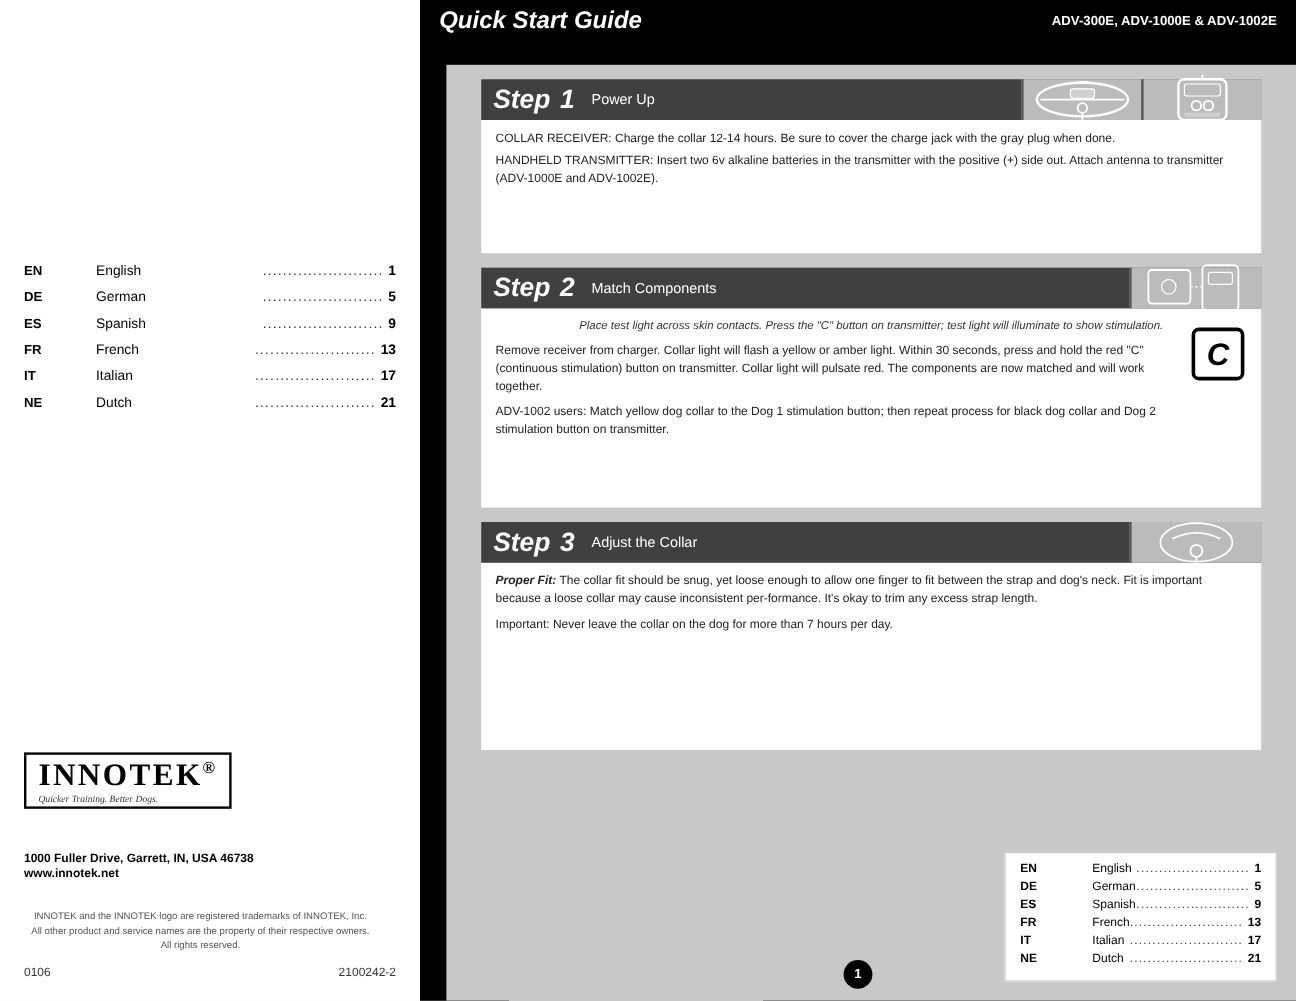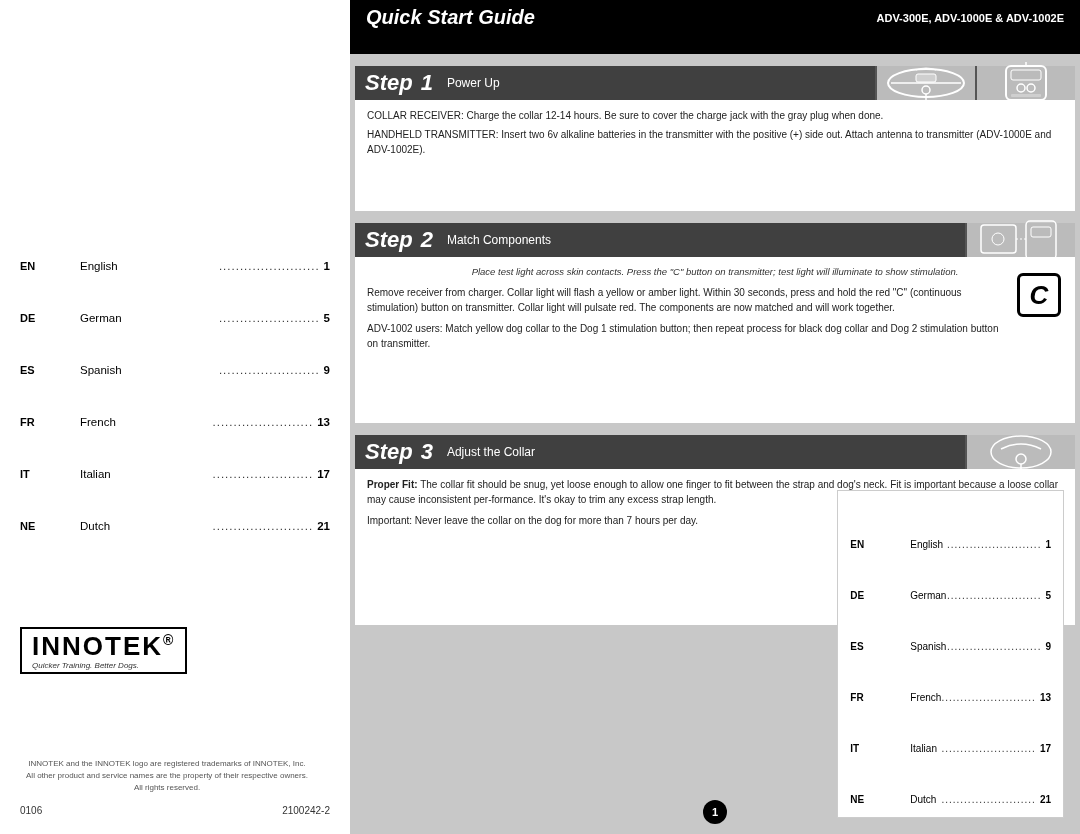--- a/index.html
+++ b/index.html
@@ -27,21 +27,20 @@
 
     .toc-section {
       margin-top: 200px;
     }
 
     .toc-item {
       display: flex;
       align-items: baseline;
       margin-bottom: 10px;
       font-size: 11.5px;
-      margin-top: 40px;
     }
 
     .toc-lang-code {
       font-weight: bold;
       min-width: 22px;
       font-size: 11px;
     }
 
     .toc-lang-name {
       flex: 1;
@@ -61,20 +60,21 @@
     .logo-section {
       position: absolute;
       bottom: 160px;
       left: 20px;
     }
 
     .innotek-logo {
       display: flex;
       flex-direction: column;
       align-items: center;
+      font-family: Liberation Serif, serif;
     }
 
     .logo-border {
       border: 2.5px solid #000;
       padding: 4px 10px 2px 10px;
       display: inline-block;
     }
 
     .logo-text-main {
       font-size: 26px;
@@ -170,25 +170,26 @@
     .header-model {
       color: #fff;
       font-size: 11px;
       font-weight: bold;
     }
 
     
     .steps-container {
       flex: 1;
       background: #c8c8c8;
-      padding: 12px 5px;
+      padding: 12px 29px;
       display: flex;
       flex-direction: column;
       gap: 12px;
       overflow: hidden;
+      margin-left: 22px;
     }
 
     
     .step-block {
       background: #fff;
       position: relative;
     }
 
     .step-header {
       background: #404040;
@@ -328,21 +329,21 @@
       top: 0;
       bottom: 0;
       width: 110px;
       background: #bbb;
       border-left: 2px solid #555;
       display: flex;
       align-items: center;
       justify-content: center;
     }
 
-    .proper-fit { font-weight: bold; }
+    .proper-fit { font-weight: bold; font-style: italic; }
   </style>
 </head>
 <body>
 
 <div class="left-panel">
 
   <div class="toc-section">
     <div class="toc-item">
       <span class="toc-lang-code">EN</span>
       <span class="toc-lang-name">English</span>
@@ -385,20 +386,24 @@
     <div class="innotek-logo">
       <div class="logo-border">
         <div class="logo-text-main">
           <span>INNOTEK</span><span style="font-size:14px;vertical-align:super;">®</span>
         </div>
         <div class="logo-tagline">Quicker Training. Better Dogs.</div>
       </div>
     </div>
   </div>
 
+  <div class="address-section">
+    <div class="address-text">1000 Fuller Drive, Garrett, IN, USA  46738</div>
+    <div class="website-text">www.innotek.net</div>
+  </div>
 
   <div class="legal-section">
     <div class="legal-text">INNOTEK and the INNOTEK logo are registered trademarks of INNOTEK, Inc.</div>
     <div class="legal-text">All other product and service names are the property of their respective owners.</div>
     <div class="legal-text">All rights reserved.</div>
   </div>
 
   <div class="bottom-numbers">
     <span class="bottom-num">0106</span>
     <span class="bottom-num">2100242-2</span>

